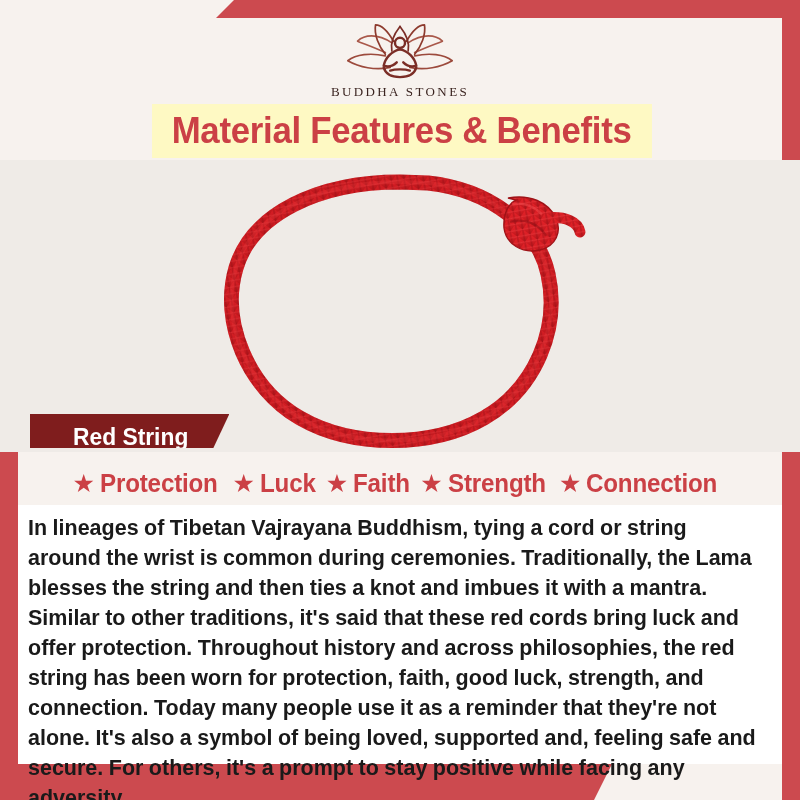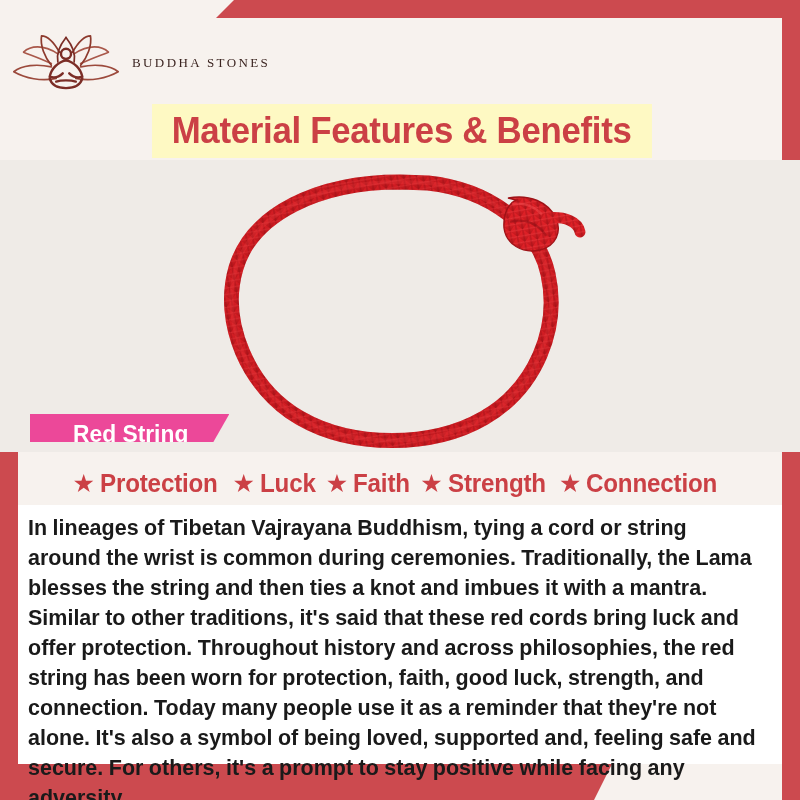--- a/index.html
+++ b/index.html
@@ -56,21 +56,21 @@
     clip-path: polygon(0 0, 612px 0, 594px 36px, 0 36px);
   }
 
   
   .brand {
     position: absolute;
     top: 18px; left: 0;
     width: 800px;
     height: 86px;
     display: flex;
-    flex-direction: row;
+    flex-direction: column;
     align-items: center;
     justify-content: flex-start;
     padding-top: 2px;
   }
   .brand-mark { width: 132px; height: 62px; display: block; }
   .brand-name {
     margin-top: 2px;
     font-family: "Liberation Serif", serif;
     font-size: 13px;
     letter-spacing: 2.4px;
@@ -105,23 +105,23 @@
     width: 800px; height: 292px;
     background: #efebe7;
     overflow: hidden;
   }
   .photo-area svg { display: block; }
 
   
   .label-ribbon {
     position: absolute;
     top: 414px; left: 30px;
-    height: 28px;
+    height: 34px;
     padding: 12px 38px 0 40px;
-    background: #ec4899;
+    background: #7f1d1d;
     display: flex;
     align-items: center;
     clip-path: polygon(0 0, 100% 0, calc(100% - 16px) 100%, 0 100%);
   }
   .label-ribbon-text {
     font-family: "Liberation Sans Narrow", "Liberation Sans", sans-serif;
     font-weight: 700;
     font-size: 24px;
     color: #ffffff;
     letter-spacing: 0px;

